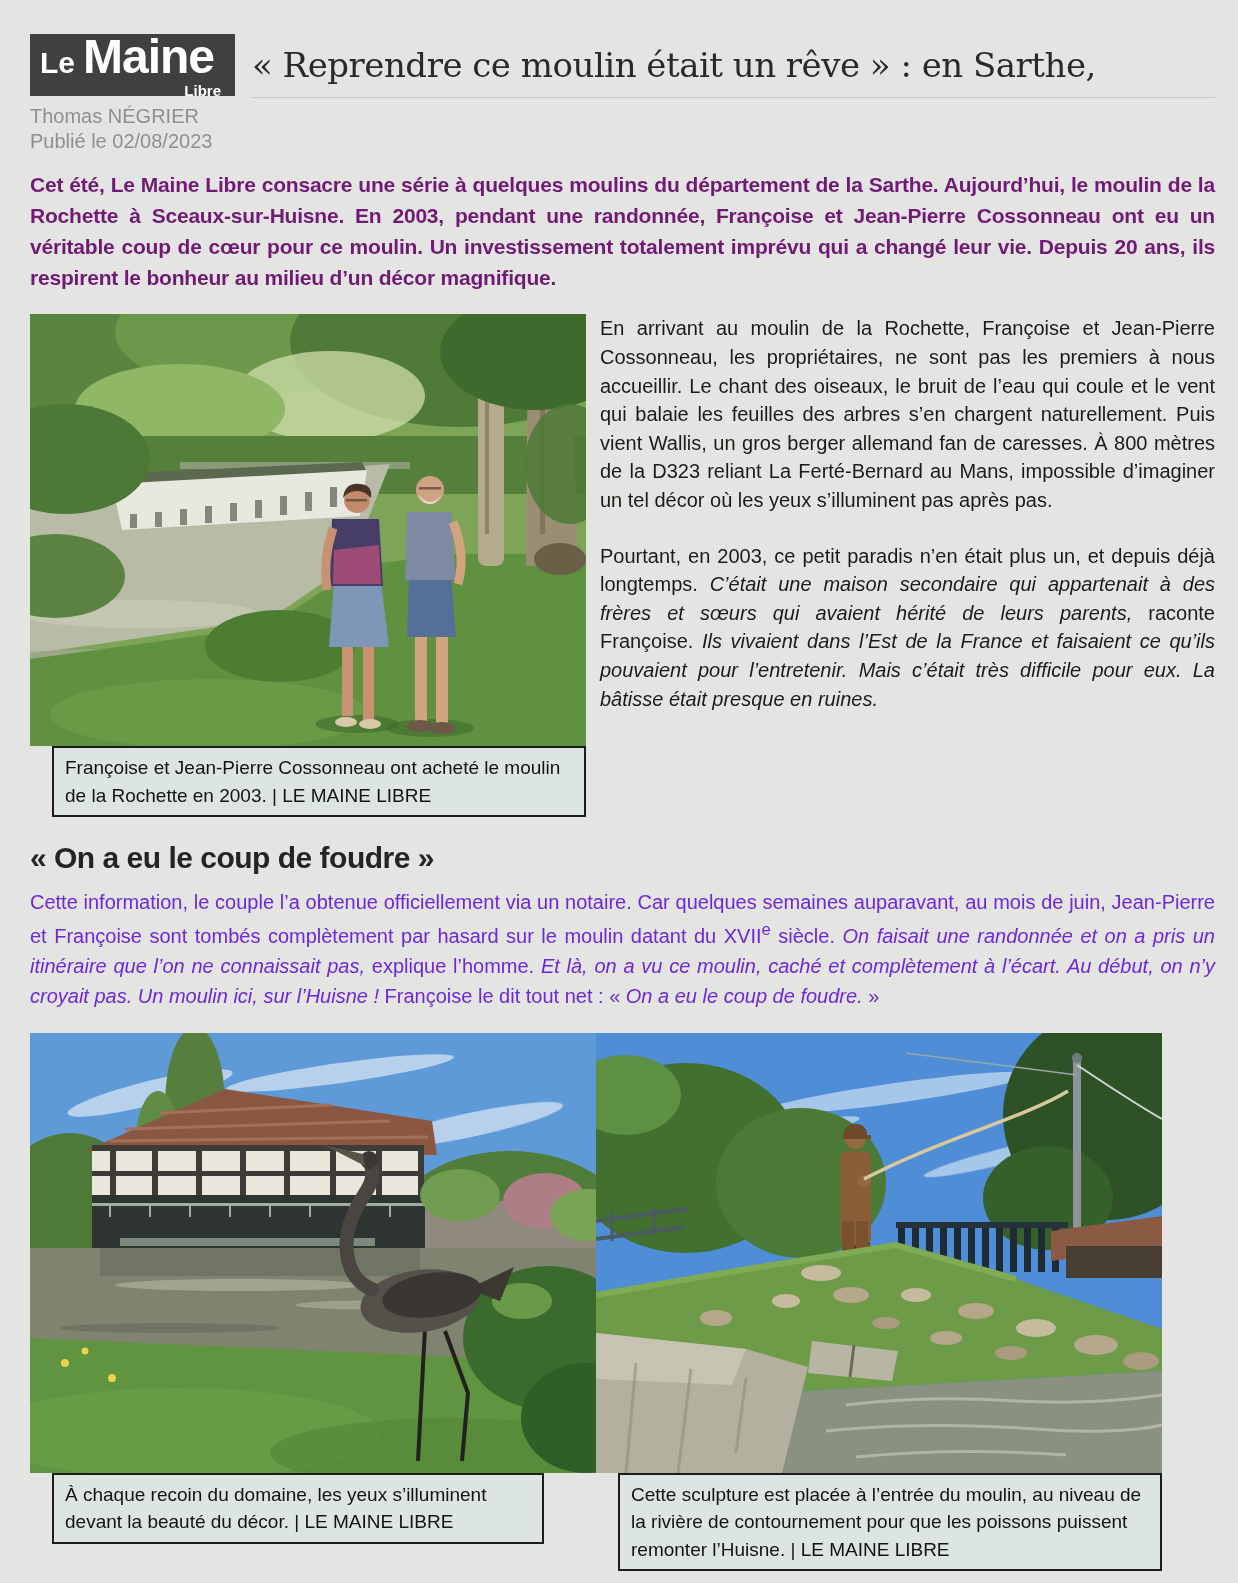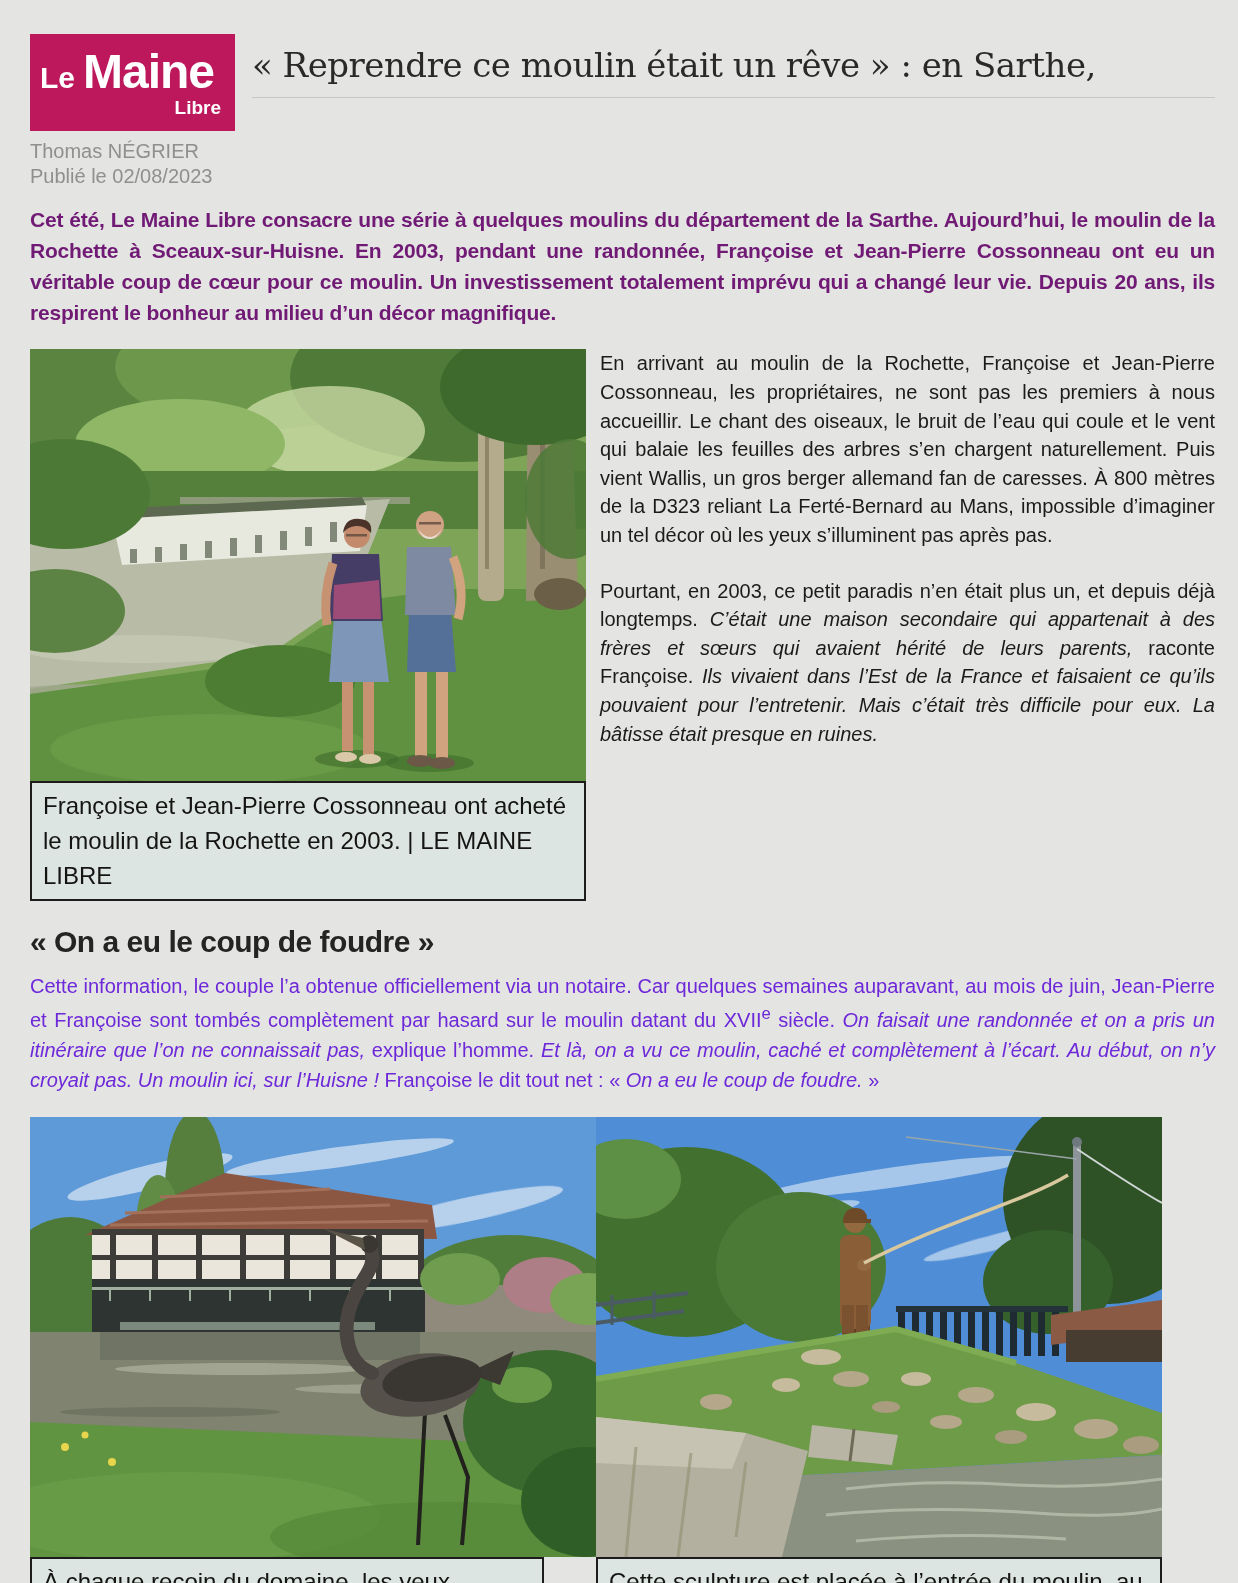--- a/index.html
+++ b/index.html
@@ -6,48 +6,49 @@
   .page{
     width:1238px;height:1583px;box-sizing:border-box;
     margin:0 auto;background:#e4e4e2;
     padding:34px 23px 10px 30px;overflow:hidden;
     font-family:"Liberation Sans",sans-serif;color:#1e1e1c;
   }
   
   .header-row{display:flex;align-items:flex-start;}
   .brand-col{width:222px;flex:0 0 222px;}
   .logo-box{
-    width:205px;height:97px;background:#be185d;color:#fff;
+    width:205px;height:62px;background:#404040;color:#fff;
     display:flex;flex-direction:column;justify-content:center;
     padding:4px 10px;box-sizing:border-box;
   }
   .logo-main{display:flex;align-items:baseline;gap:8px;line-height:1;}
   .logo-le{font-size:30px;font-weight:bold;}
   .logo-maine{font-size:48px;font-weight:bold;letter-spacing:-1px;}
-  .logo-libre{font-size:19px;font-weight:bold;text-align:right;margin-top:2px;padding-right:4px;line-height:1;}
+  .logo-libre{font-size:15px;font-weight:bold;text-align:right;margin-top:2px;padding-right:4px;line-height:1;}
   .byline{margin-top:8px;color:#8f908e;font-size:20px;line-height:1.25;}
   .headline{
     flex:1;font-family:"DejaVu Serif","Liberation Serif",serif;
     font-weight:normal;font-size:34px;line-height:1.5;color:#2a2927;
     letter-spacing:-0.5px;margin-top:6px;
     border-bottom:1px solid #c6c6c4;padding-bottom:6px;
   }
   
   .lead{
     margin-top:16px;font-weight:bold;font-size:21px;line-height:1.47;
     text-align:justify;letter-spacing:-0.2px;color:#701a75;
   }
   
   .main-row{display:flex;margin-top:14px;align-items:flex-start;}
   .fig{flex:0 0 auto;}
   .fig-photo{display:block;background:#9db48a;}
   .caption{
     background:#dce5e1;border:2px solid #1c1c1c;
-    font-size:24px;line-height:1.44;padding:6px 11px;color:#141412;
+    font-size:19px;line-height:1.44;padding:6px 11px;color:#141412;
     box-sizing:border-box;
+    margin-left:22px;
   }
   .col-text{flex:1;margin-left:14px;}
   .para{font-size:20px;line-height:1.43;text-align:justify;margin:0;color:#1b1b19;}
   .para + .para{margin-top:27px;}
   
   .section-heading{
     font-size:30px;font-weight:bold;letter-spacing:-0.5px;color:#242422;
     margin:24px 0 12px 0;
   }
   .full-para{font-size:20px;line-height:1.5;text-align:justify;margin:0;color:#6d28d9;}

